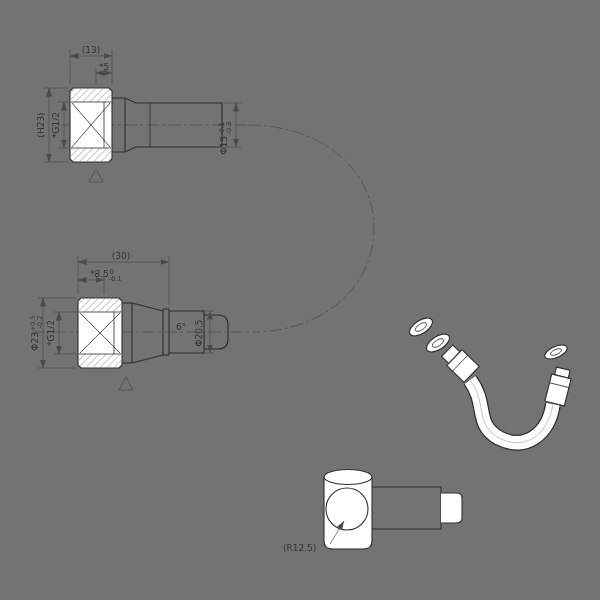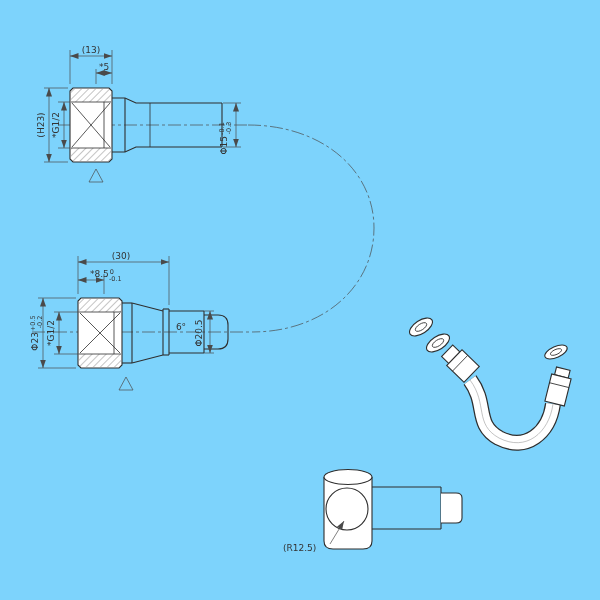--- a/index.html
+++ b/index.html
@@ -1,17 +1,17 @@
 <!DOCTYPE html>
 <html><head>
 <meta charset="utf-8">
 <style>
   html,body{margin:0;padding:0;background:#e9e9e9;}
   .canvas{
-    width:600px;height:600px;background:#7dd3fc;position:relative;margin:0 auto;
+    width:600px;height:600px;background:#737373;position:relative;margin:0 auto;
     font-family:"DejaVu Sans", sans-serif;
   }
   svg{display:block;}
   text{fill:#333;font-family:"DejaVu Sans", sans-serif;}
   .outline{stroke:#2e2e2e;stroke-width:1.1;fill:none;}
   .outline-f{stroke:#2e2e2e;stroke-width:1.1;fill:#ffffff;}
   .inner{stroke:#2e2e2e;stroke-width:0.8;fill:none;}
   .thin{stroke:#4a4a4a;stroke-width:0.7;fill:none;}
   .cl{stroke:#4a4a4a;stroke-width:0.7;fill:none;stroke-dasharray:13 3 3 3;}
   .dimtxt{font-size:9px;}

